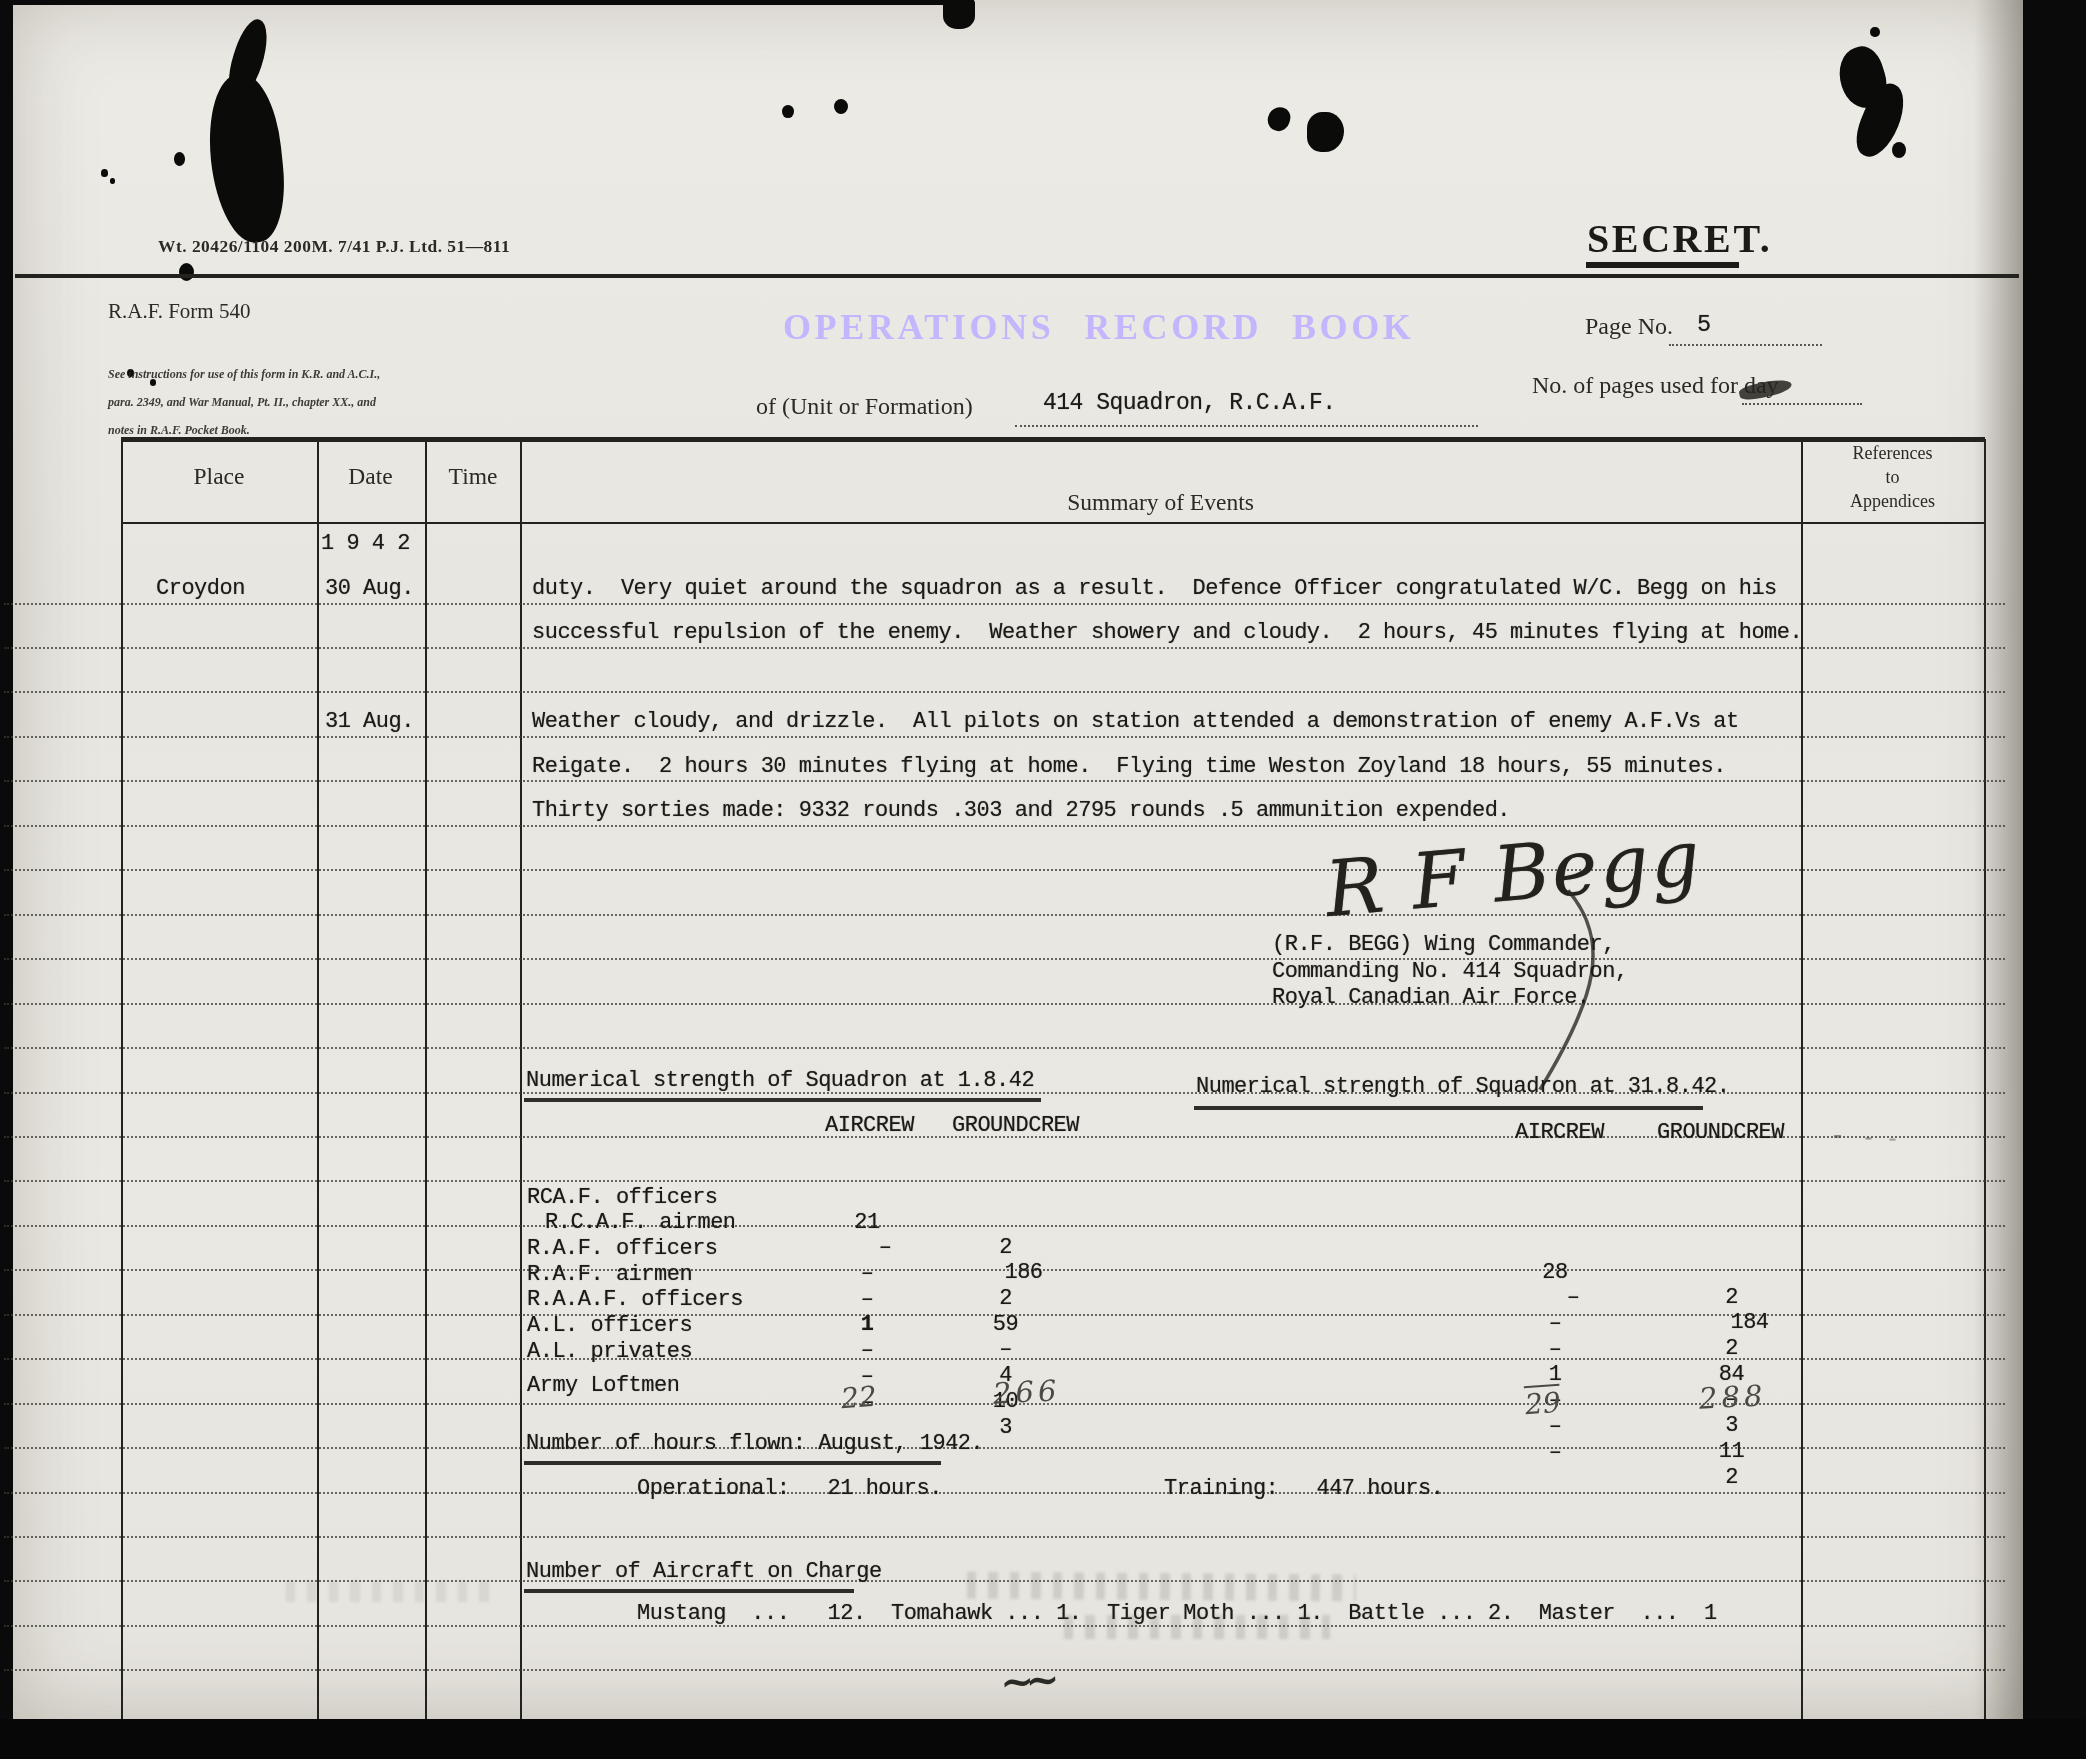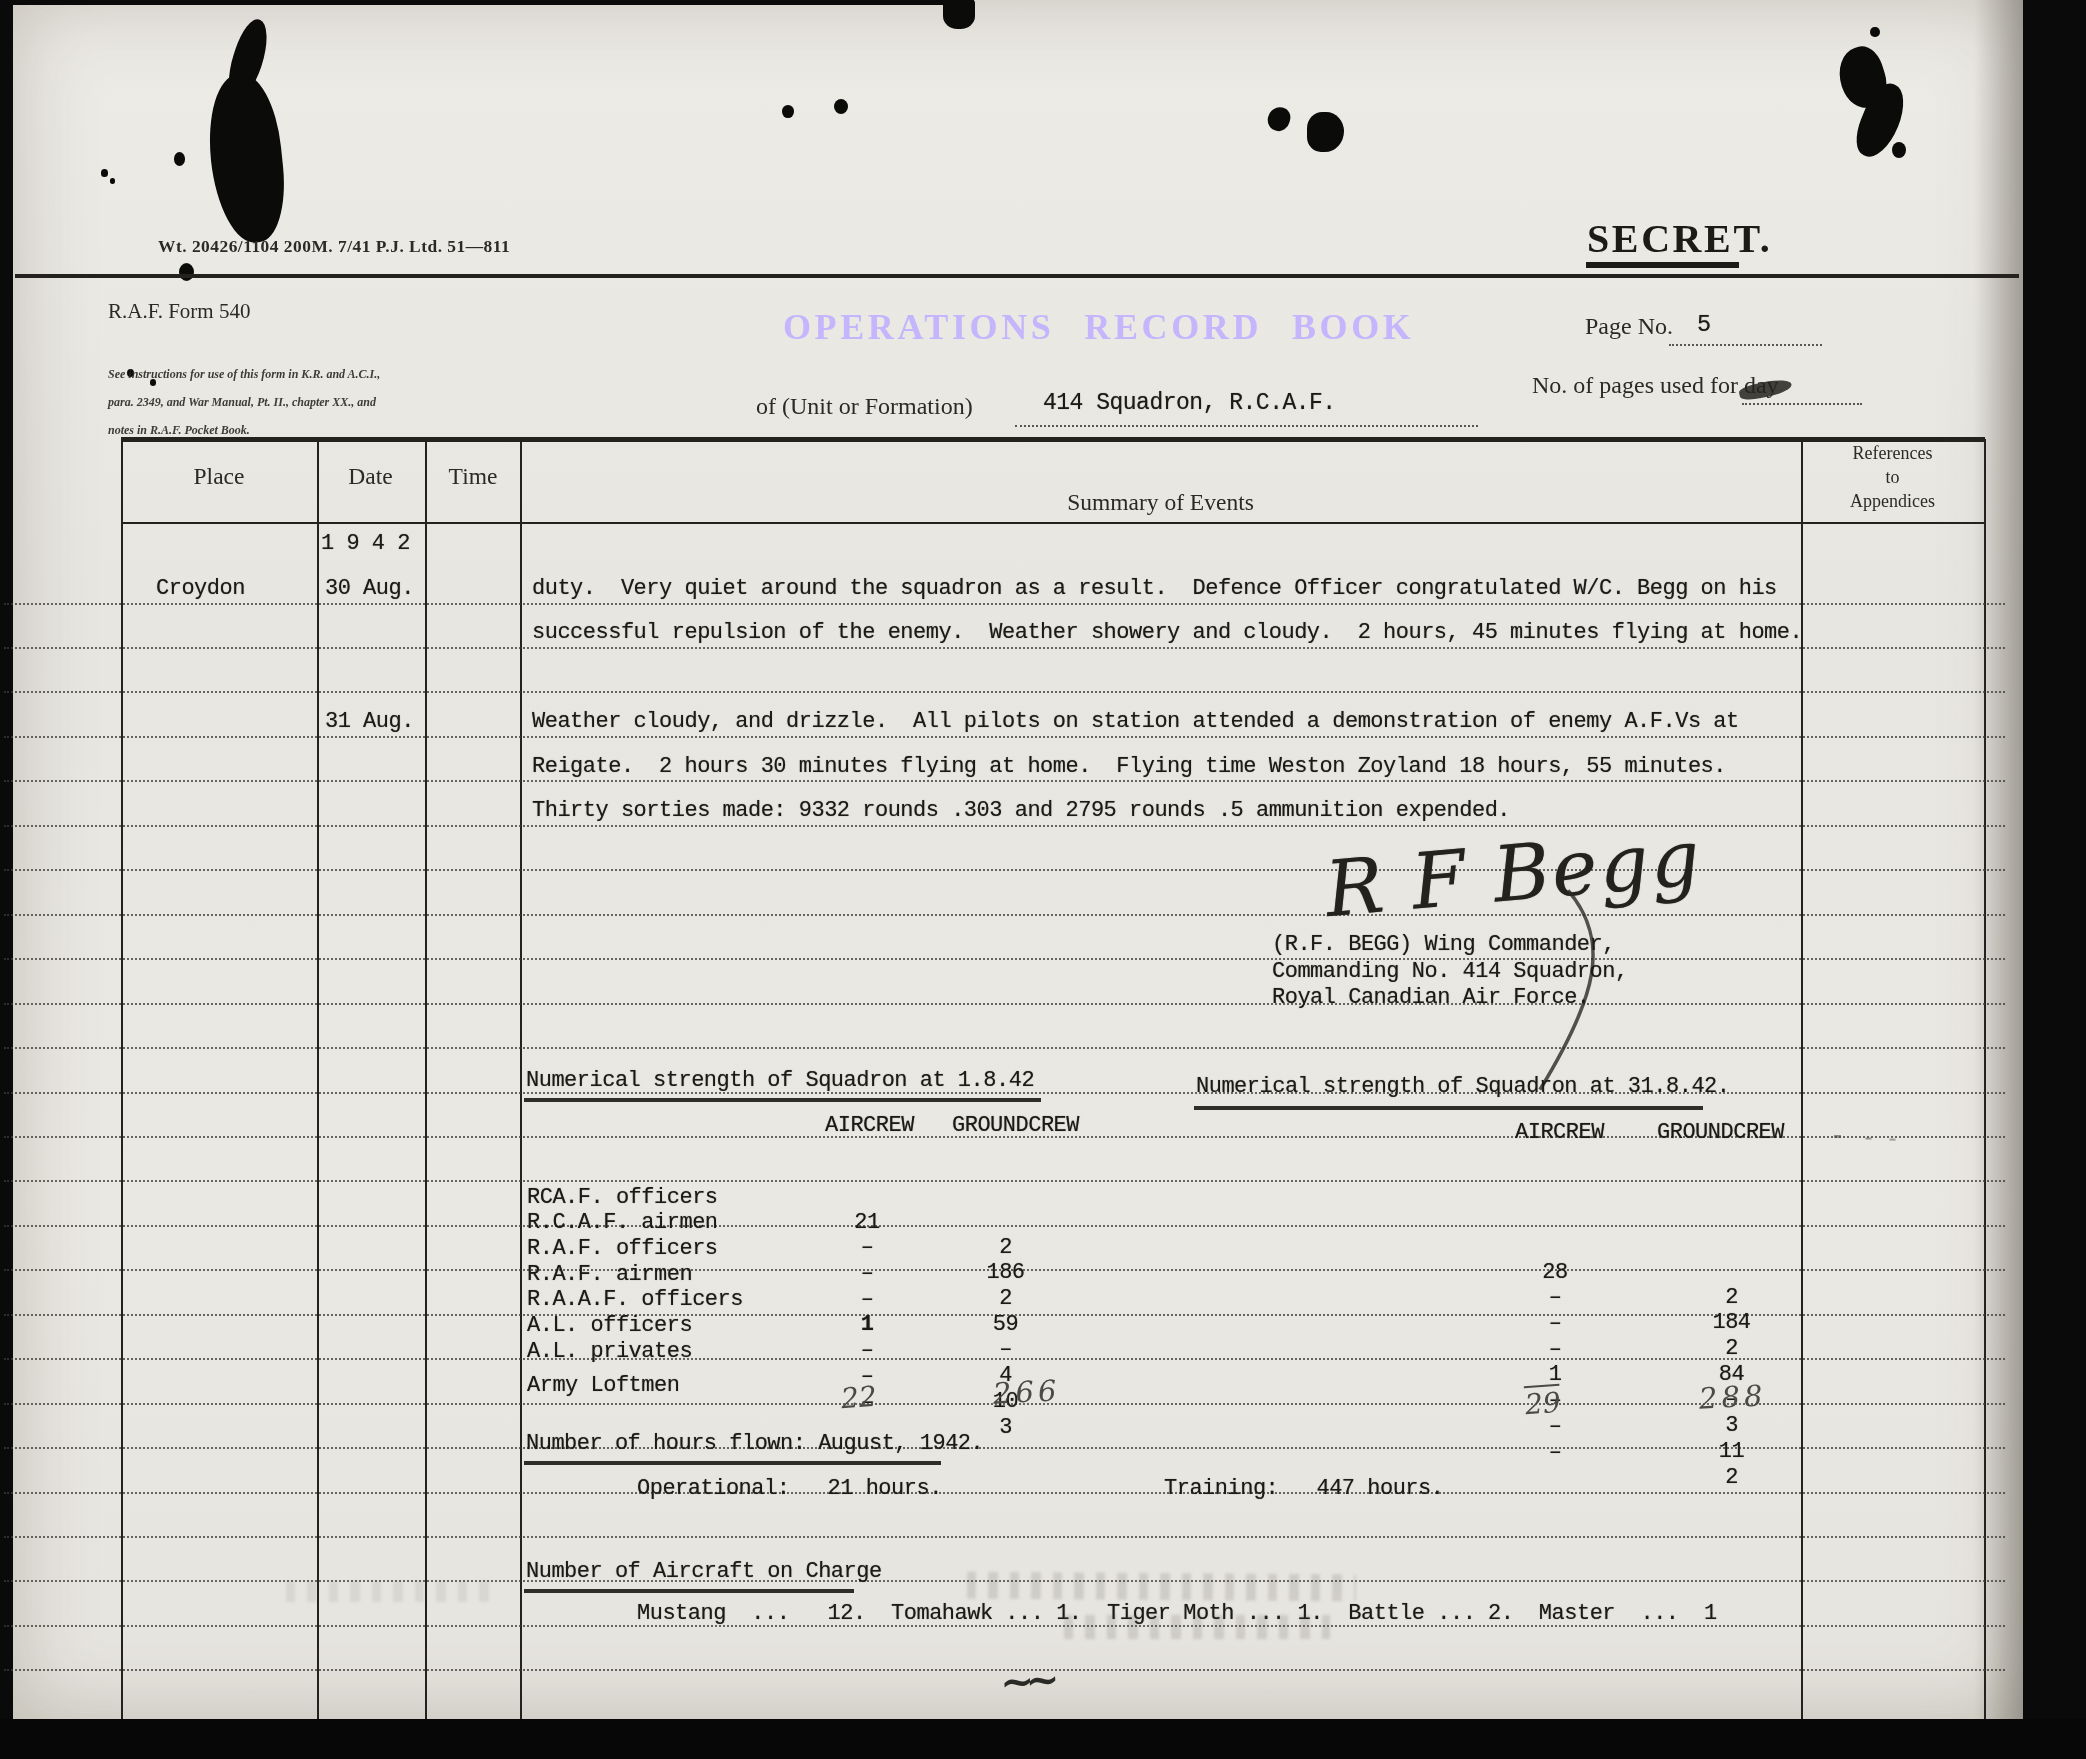--- a/index.html
+++ b/index.html
@@ -157,21 +157,21 @@
   <div class="abs typed" style="left:1515px;top:1120px;">AIRCREW</div>
   <div class="abs typed" style="left:1657px;top:1120px;">GROUNDCREW</div>
 
   <div class="abs typed" style="left:0;top:1160px;width:2087px;">
     <span class="abs" style="left:527px;">RCA.F. officers</span>
     <span class="abs typed-center" style="left:834px;width:66px;">21</span>
     <span class="abs typed-center" style="left:967px;width:77px;">2</span>
     <span class="abs typed-center" style="left:1522px;width:66px;">28</span>
     <span class="abs typed-center" style="left:1693px;width:77px;">2</span>
   </div>
-  <div class="abs typed" style="left:0;top:1185px;width:1785px;">
+  <div class="abs typed" style="left:18px;top:1185px;width:1785px;">
     <span class="abs" style="left:527px;">R.C.A.F. airmen</span>
     <span class="abs typed-center" style="left:834px;width:66px;">–</span>
     <span class="abs typed-center" style="left:967px;width:77px;">186</span>
     <span class="abs typed-center" style="left:1522px;width:66px;">–</span>
     <span class="abs typed-center" style="left:1693px;width:77px;">184</span>
   </div>
   <div class="abs typed" style="left:0;top:1211px;width:2087px;">
     <span class="abs" style="left:527px;">R.A.F. officers</span>
     <span class="abs typed-center" style="left:834px;width:66px;">–</span>
     <span class="abs typed-center" style="left:967px;width:77px;">2</span>

